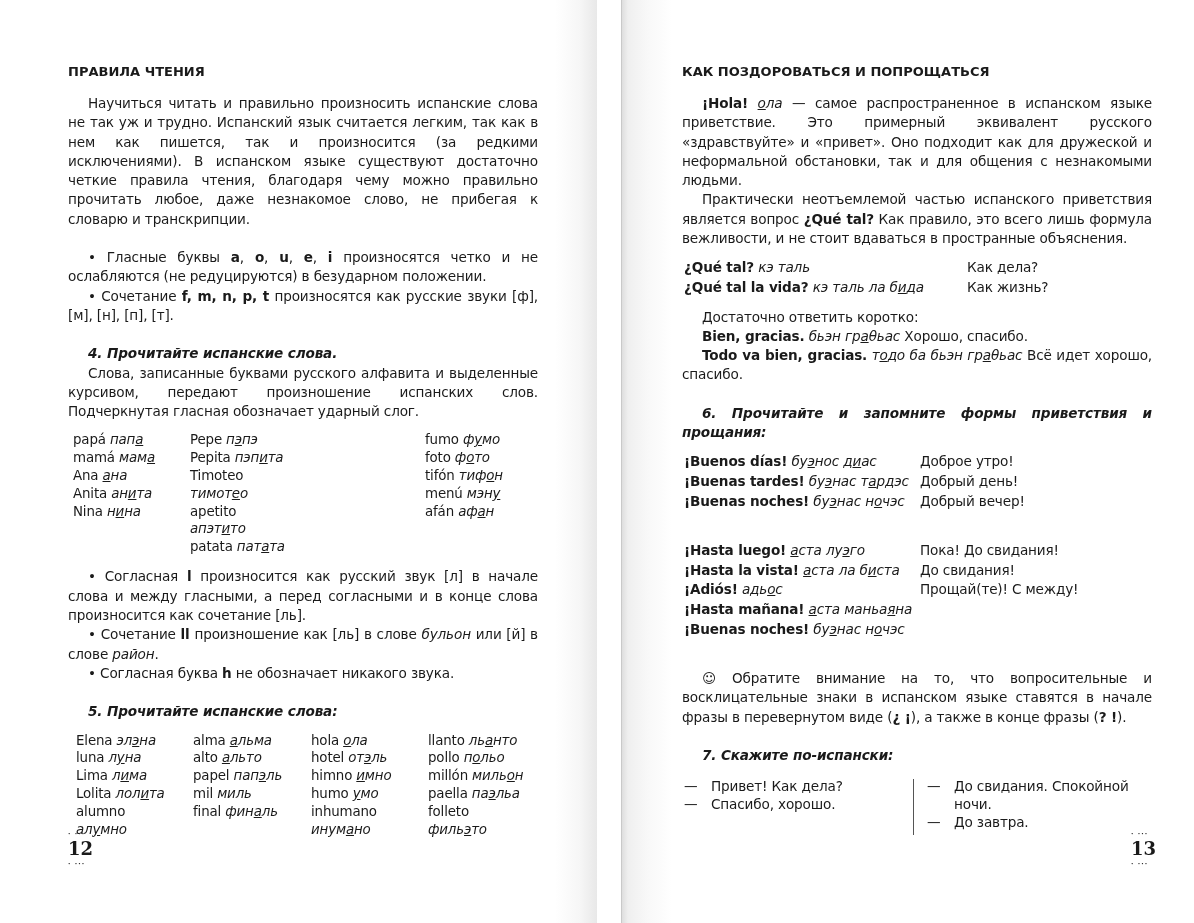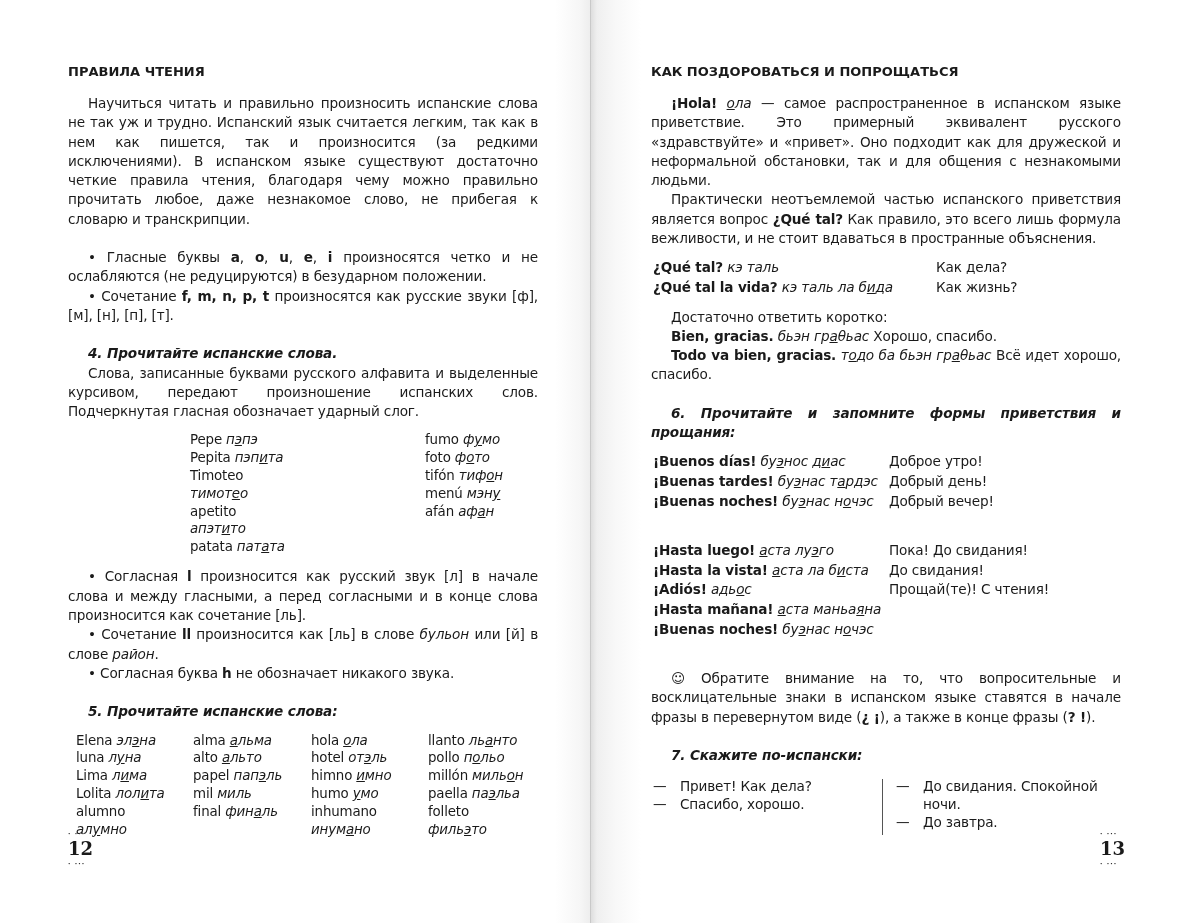--- a/index.html
+++ b/index.html
@@ -2,21 +2,21 @@
 <html><head>
 <meta charset="utf-8">
 <style>
   * { box-sizing: border-box; margin: 0; padding: 0; }
   html, body { width: 1194px; height: 923px; overflow: hidden; background: #ffffff; }
   body { position: relative; font-family: "DejaVu Sans", "Liberation Sans", sans-serif; color: #1a1a1a; }
 
   .spread { position: absolute; left: 0; top: 0; width: 1194px; height: 923px; background: #fff; }
   .page { position: absolute; top: 0; height: 923px; }
   .page-left { left: 0; width: 597px; background: linear-gradient(to right, #ffffff 0px, #ffffff 555px, #f6f6f6 580px, #e8e8e8 597px); }
-  .page-right { left: 590px; width: 474px; background: linear-gradient(to right, #dedede 0px, #efefef 6px, #f8f8f8 25px, #ffffff 50px, #ffffff 100%); border-left: 1px solid #c9c9c9; }
+  .page-right { left: 621px; width: 474px; background: linear-gradient(to right, #dedede 0px, #efefef 6px, #f8f8f8 25px, #ffffff 50px, #ffffff 100%); border-left: 1px solid #c9c9c9; }
 
   .content { position: absolute; font-size: 13.6px; line-height: 19.3px; letter-spacing: -0.15px; }
   .page-left .content { left: 68px; top: 62px; width: 470px; }
   .page-right .content { left: 60px; top: 62px; width: 470px; }
 
   h1 { font-size: 13px; font-weight: bold; letter-spacing: 0; line-height: 20px; margin-bottom: 12px; }
   p { text-align: justify; }
   p.ind { text-indent: 20px; }
   .gap { height: 19px; }
   .gap-s { height: 10px; }
@@ -62,41 +62,48 @@
       <p class="ind"><span>• Гласные буквы </span><b>a</b>, <b>o</b>, <b>u</b>, <b>e</b>, <b>i</b><span> произносятся четко и не ослабляются (не редуцируются) в безударном положении.</span></p>
       <p class="ind"><span>• Сочетание </span><b>f, m, n, p, t</b><span> произносятся как русские звуки [ф], [м], [н], [п], [т].</span></p>
 
       <div class="gap"></div>
 
       <p class="ex-title">4. Прочитайте испанские слова.</p>
       <p class="ind">Слова, записанные буквами русского алфавита и выделенные курсивом, передают произношение испанских слов. Подчеркнутая гласная обозначает ударный слог.</p>
 
       <div class="gap-s"></div>
       <div class="wordgrid wg1" id="wg1">
+          <div class="col" style="left: 0px;">
+            <div><span>papá</span> <i>пап<u>а</u></i></div>
+            <div><span>mamá</span> <i>мам<u>а</u></i></div>
+            <div><span>Ana</span> <i><u>а</u>на</i></div>
+            <div><span>Anita</span> <i>ан<u>и</u>та</i></div>
+            <div><span>Nina</span> <i>н<u>и</u>на</i></div>
+          </div>
           <div class="col" style="left: 117px;">
             <div><span>Pepe</span> <i>п<u>э</u>пэ</i></div>
             <div><span>Pepita</span> <i>пэп<u>и</u>та</i></div>
             <div><span>Timoteo</span></div>
             <div><i>тимот<u>е</u>о</i></div>
             <div><span>apetito</span></div>
             <div><i>апэт<u>и</u>то</i></div>
             <div><span>patata</span> <i>пат<u>а</u>та</i></div>
           </div>
           <div class="col" style="left: 352px;">
             <div><span>fumo</span> <i>ф<u>у</u>мо</i></div>
             <div><span>foto</span> <i>ф<u>о</u>то</i></div>
             <div><span>tifón</span> <i>тиф<u>о</u>н</i></div>
             <div><span>menú</span> <i>мэн<u>у</u></i></div>
             <div><span>afán</span> <i>аф<u>а</u>н</i></div>
           </div>
         </div>
       <div class="gap-s"></div>
 
       <p class="ind"><span>• Согласная </span><b>l</b><span> произносится как русский звук [л] в начале слова и между гласными, а перед согласными и в конце слова произносится как сочетание [ль].</span></p>
-      <p class="ind"><span>• Сочетание </span><b>ll</b><span> произносится как [ль] в слове </span><i>бульон</i><span> или [й] в слове </span><i>район</i><span>.</span></p>
+      <p class="ind"><span>• Сочетание </span><b>ll</b><span> произношение как [ль] в слове </span><i>бульон</i><span> или [й] в слове </span><i>район</i><span>.</span></p>
       <p class="ind"><span>• Согласная буква </span><b>h</b><span> не обозначает никакого звука.</span></p>
 
       <div class="gap"></div>
 
       <p class="ex-title">5. Прочитайте испанские слова:</p>
       <div class="gap-s"></div>
       <div class="wordgrid wg2" id="wg2">
           <div class="col" style="left: 0px;">
             <div><span>Elena</span> <i>эл<u>э</u>на</i></div>
             <div><span>luna</span> <i>л<u>у</u>на</i></div>
@@ -185,21 +192,21 @@
           <div class="phr phr2">
             <span class="es"><b>¡Hasta luego!</b> <i><u>а</u>ста лу<u>э</u>го</i></span>
             <span class="ru">Пока! До свидания!</span>
           </div>
           <div class="phr phr2">
             <span class="es"><b>¡Hasta la vista!</b> <i><u>а</u>ста ла б<u>и</u>ста</i></span>
             <span class="ru">До свидания!</span>
           </div>
           <div class="phr phr2">
             <span class="es"><b>¡Adiós!</b> <i>адь<u>о</u>с</i></span>
-            <span class="ru">Прощай(те)! С чтения!</span>
+            <span class="ru">Прощай(те)! С между!</span>
           </div>
           <div class="phr phr2">
             <span class="es"><b>¡Hasta mañana!</b> <i><u>а</u>ста маньа<u>я</u>на</i></span>
           </div>
           <div class="phr phr2">
             <span class="es"><b>¡Buenas noches!</b> <i>бу<u>э</u>нас н<u>о</u>чэс</i></span>
           </div>
         </div>
 
       <div style="height:30px"></div>

